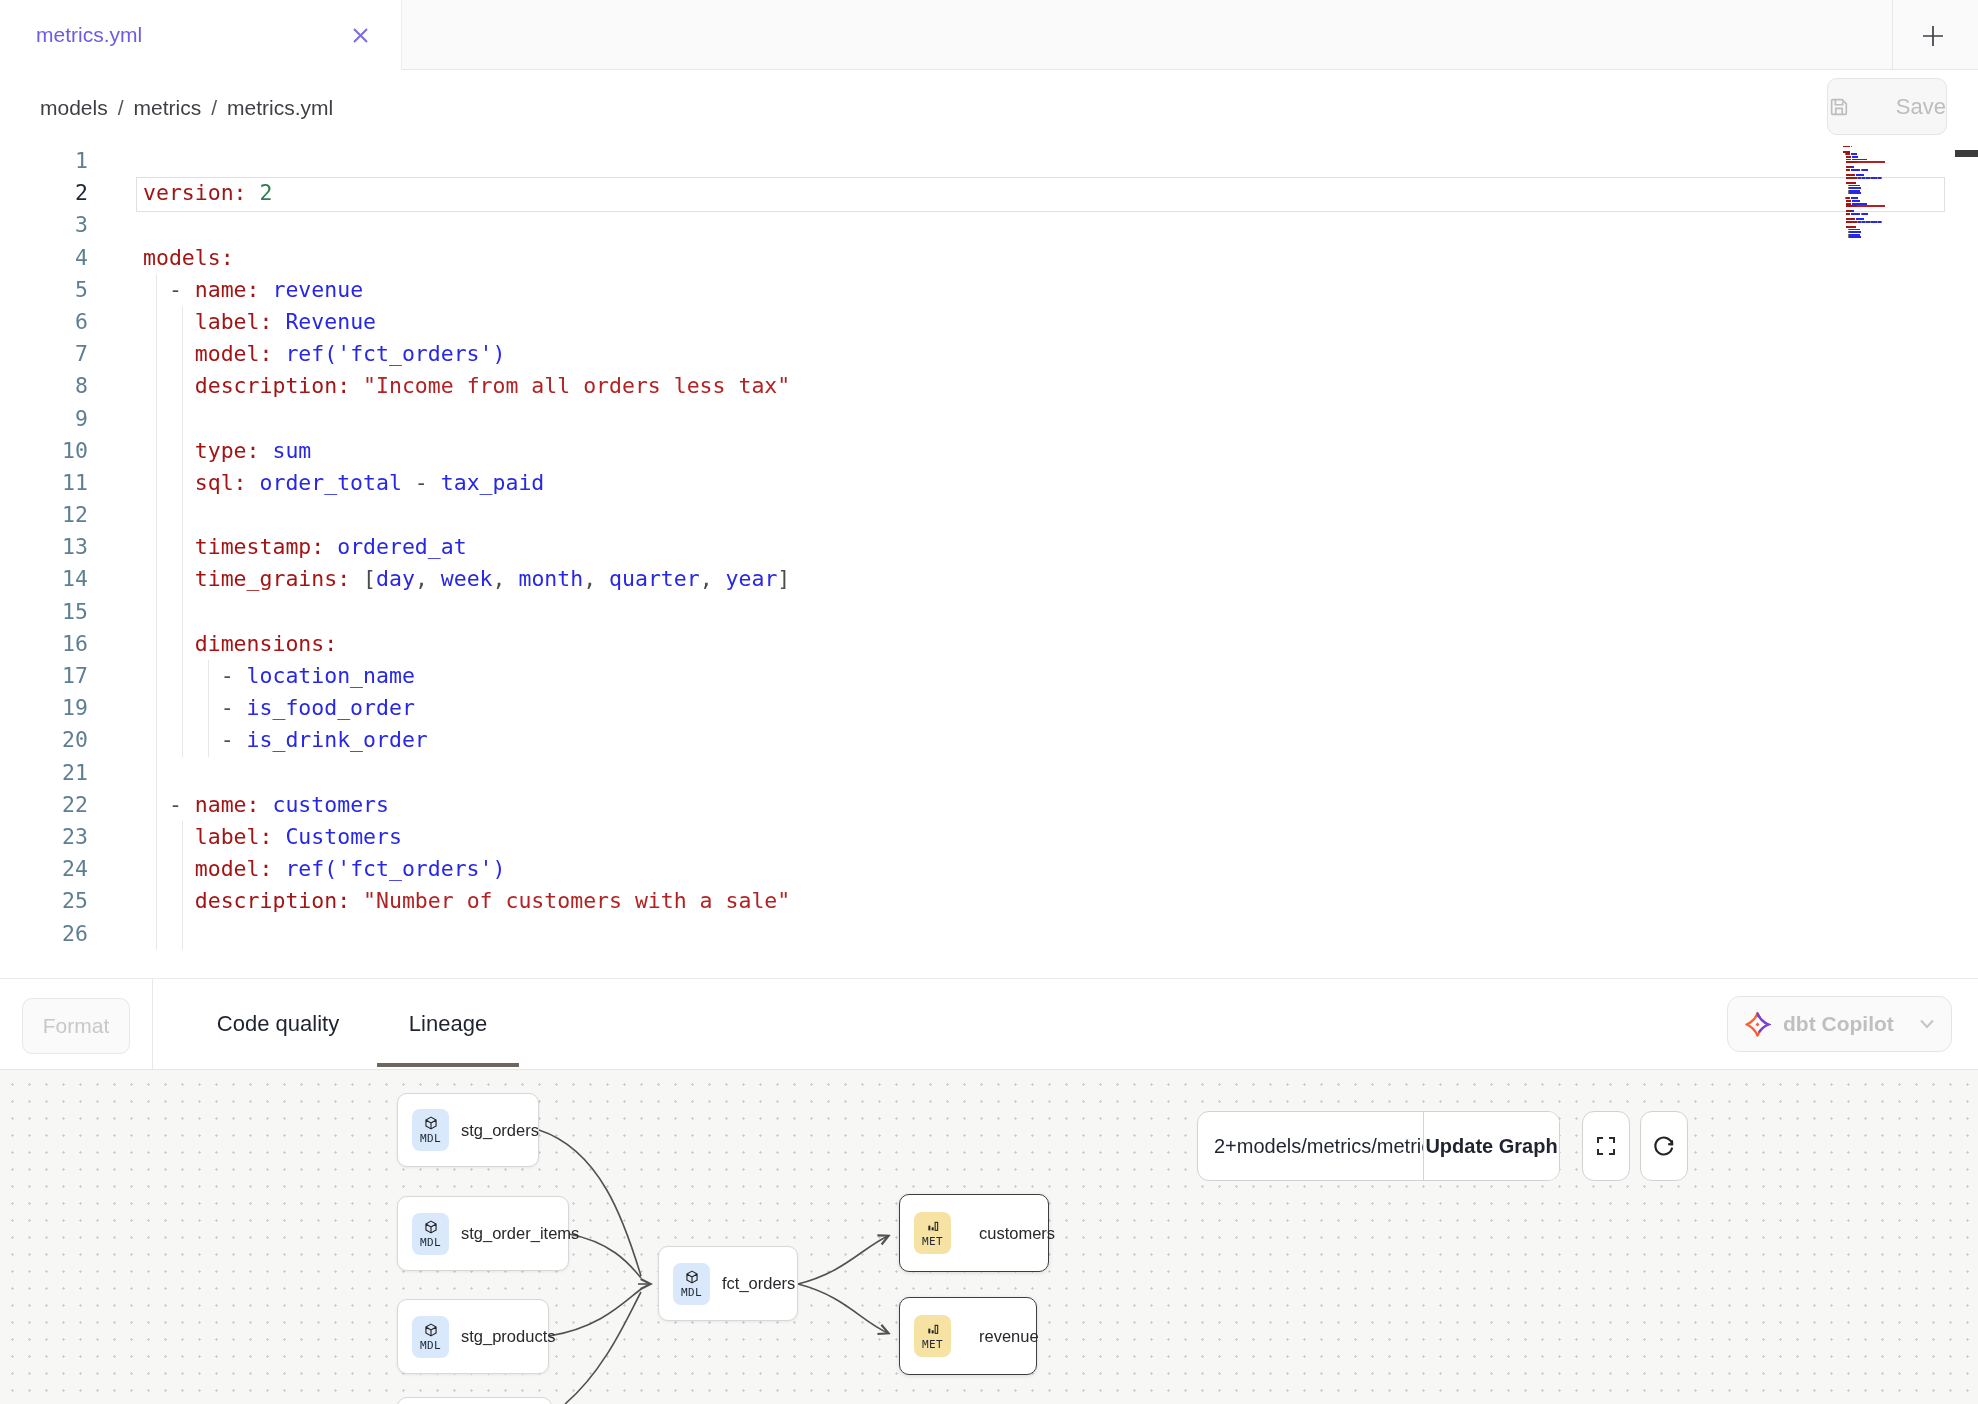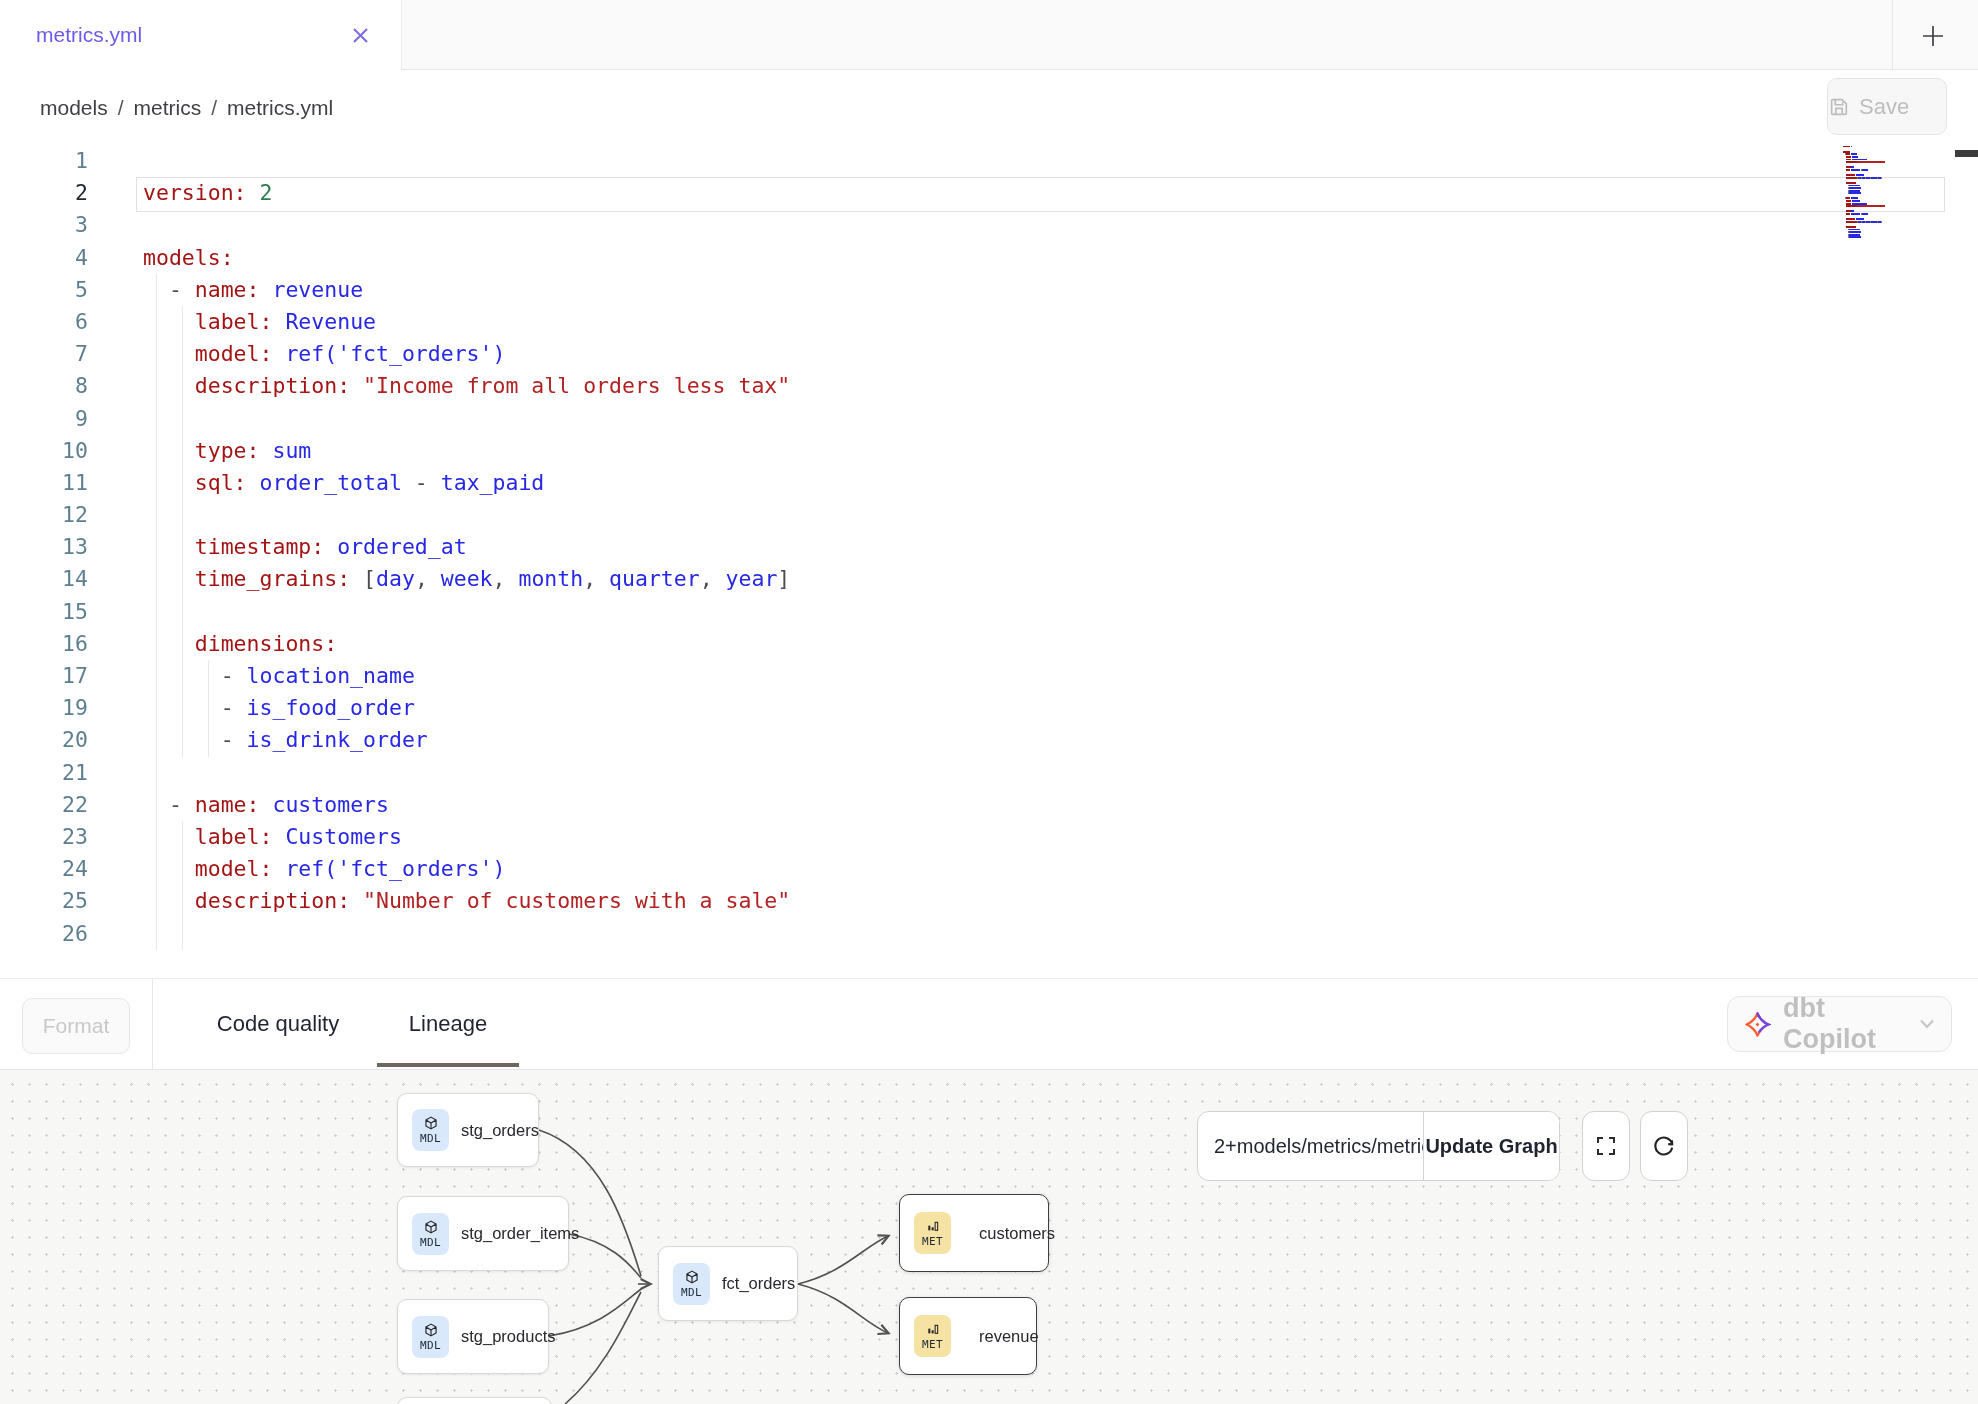--- a/index.html
+++ b/index.html
@@ -13,21 +13,21 @@
   .tab-active { position:absolute; left:0; top:0; width:402px; height:70px; background:#fff; border-right:1px solid #ececec; display:flex; align-items:center; cursor:pointer; }
   .tab-label { margin-left:36px; font-size:21px; font-weight:500; color:#6c5ae8; }
   .tab-close { position:absolute; left:349px; top:24px; width:22px; height:22px; display:flex; align-items:center; justify-content:center; cursor:pointer; }
   .strip-divider { position:absolute; left:1892px; top:0; width:1px; height:70px; background:#e7e7e7; }
   .newtab-btn { position:absolute; left:1910px; top:13px; width:46px; height:46px; display:flex; align-items:center; justify-content:center; cursor:pointer; }
 
   
   .pathbar { position:absolute; left:0; top:70px; width:1978px; height:75px; background:#fff; }
   .breadcrumb { position:absolute; left:40px; top:0; height:75px; display:flex; align-items:center; font-size:21px; color:#3f3f46; }
   .breadcrumb .sep { margin:0 10px; color:#55555c; }
-  .save-btn { position:absolute; left:1827px; top:8px; width:120px; height:57px; background:#f7f7f7; border:1px solid #e4e4e4; border-radius:10px; display:flex; align-items:center; justify-content:flex-start; gap:9px; color:#bdbdbd; font-size:22px; font-weight:500; cursor:default; }
+  .save-btn { position:absolute; left:1827px; top:8px; width:120px; height:57px; background:#f7f7f7; border:1px solid #e4e4e4; border-radius:10px; display:flex; align-items:center; justify-content:space-between; gap:9px; color:#bdbdbd; font-size:22px; font-weight:500; cursor:default; }
 
   
   .editor { position:absolute; left:0; top:145px; width:1978px; height:833px; background:#fff; overflow:hidden; }
   .cl { position:relative; height:32.2px; line-height:32.2px; font-family:"DejaVu Sans Mono", monospace; font-size:21.5px; white-space:pre; }
   .cl .ln { display:inline-block; width:88px; text-align:right; color:#5e7f91; vertical-align:top; }
   .cl .lc { display:inline-block; margin-left:55px; vertical-align:top; }
   .cl.active .ln { color:#1b2733; }
   .cl.active::after { content:""; position:absolute; left:136px; width:1807px; top:0; height:33px; border:1px solid #e0e0e0; pointer-events:none; }
   .guide { position:absolute; top:0; bottom:0; width:1px; background:#e7e7e7; }
   .tk-key { color:#a31515; }
@@ -47,21 +47,21 @@
 
   
   .btoolbar { position:absolute; left:0; top:978px; width:1978px; height:92px; background:#fff; border-top:1px solid #ebebeb; border-bottom:1px solid #e6e6e6; }
   .format-btn { position:absolute; left:22px; top:19px; width:108px; height:56px; background:#fafafa; border:1px solid #e7e7e7; border-radius:10px; display:flex; align-items:center; justify-content:center; color:#c8c8c8; font-size:21px; font-weight:500; cursor:default; }
   .tb-divider { position:absolute; left:152px; top:0; width:1px; height:90px; background:#e9e9e9; }
   .pane-tab { position:absolute; top:0; height:90px; display:flex; align-items:center; justify-content:center; font-size:22px; color:#1f2430; cursor:pointer; }
   .pane-tab.cq { left:207px; width:142px; }
   .pane-tab.lin { left:377px; width:142px; }
   .pane-tab.lin::after { content:""; position:absolute; left:0; right:0; bottom:2px; height:4px; background:#6e675f; }
   .copilot-btn { position:absolute; left:1727px; top:17px; width:225px; height:56px; background:#fafafa; border:1px solid #e5e5e5; border-radius:13px; display:flex; align-items:center; padding:0 16px; gap:12px; cursor:default; }
-  .copilot-label { font-size:27px; font-weight:600; color:#bfbfbf; flex:1; }
+  .copilot-label { font-size:21px; font-weight:600; color:#bfbfbf; flex:1; }
 
   
   .canvas { position:absolute; left:0; top:1070px; width:1978px; height:334px; background:#f7f7f6;
             background-image:radial-gradient(#cfcfcf 1.2px, transparent 1.3px); background-size:17px 17px; background-position:4px 6px; overflow:hidden; }
   .edges { position:absolute; left:0; top:0; width:1978px; height:334px; }
   .node { position:absolute; background:#fff; border:1px solid #d8d8d8; border-radius:10px; box-shadow:0 1px 3px rgba(0,0,0,.07); display:flex; align-items:center; padding-left:14px; gap:12px; cursor:pointer; }
   .node.sel { border:1.8px solid #3d3d3d; box-shadow:0 1px 4px rgba(0,0,0,.12);gap:28px; }
   .nbadge { width:37px; height:42px; border-radius:8px; display:flex; flex-direction:column; align-items:center; justify-content:center; gap:1px; flex:none; }
   .nbadge.mdl { background:#d9e8fb; }
   .nbadge.met { background:#f6e2a3; }

